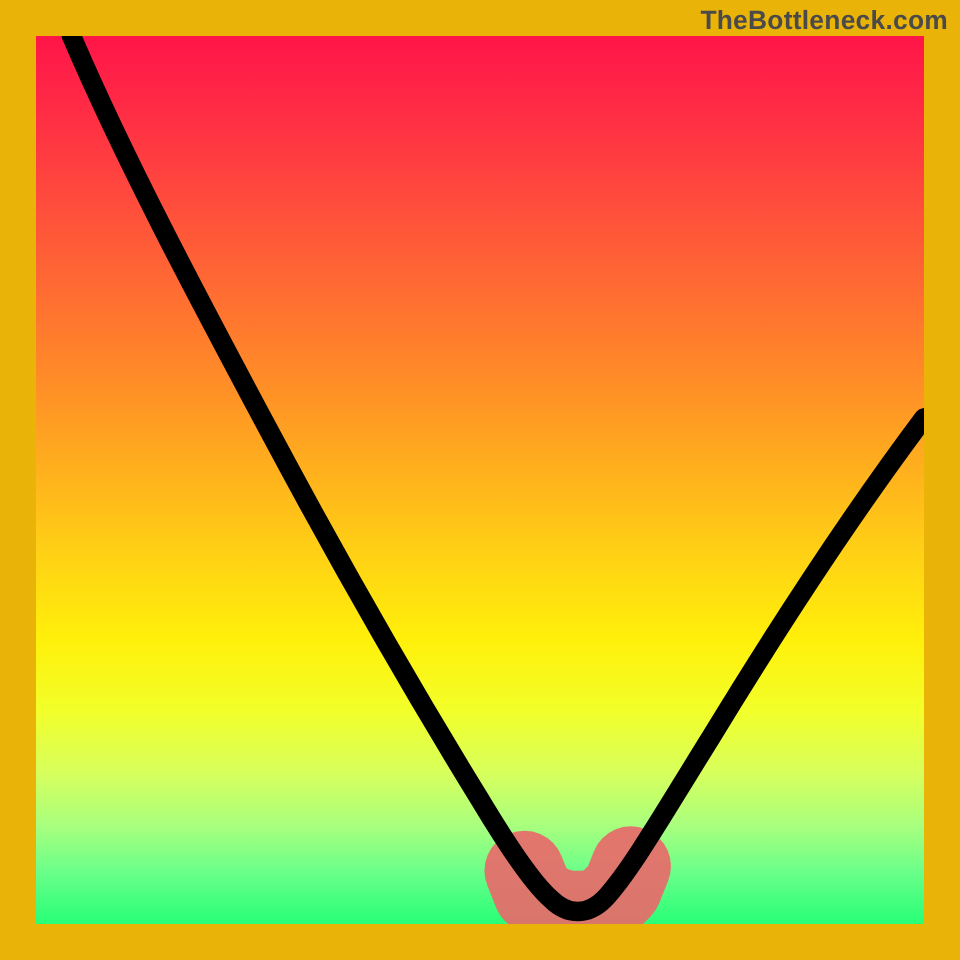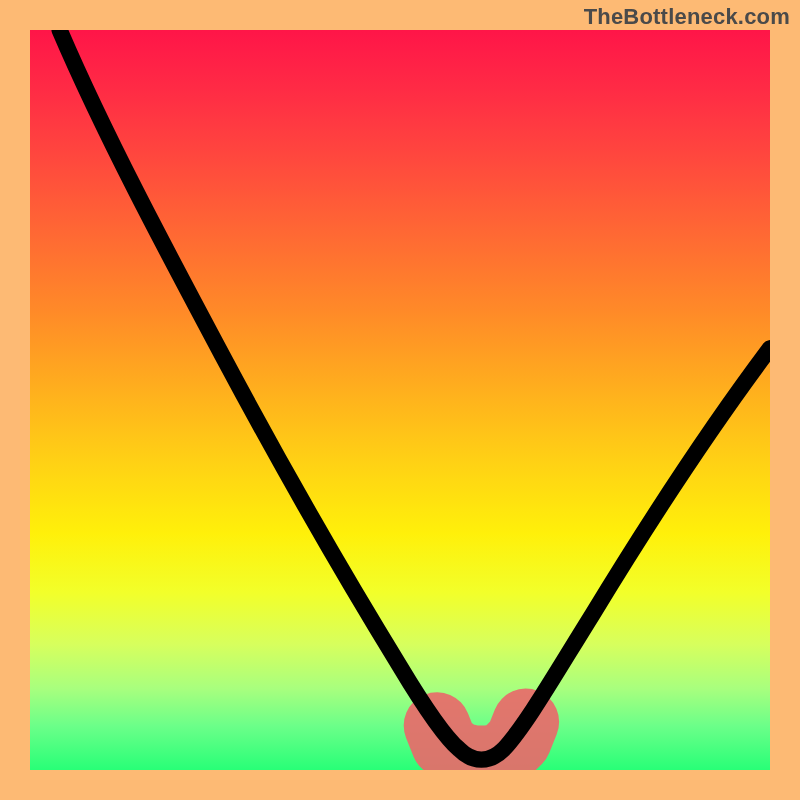--- a/index.html
+++ b/index.html
@@ -8,21 +8,21 @@
     width: 800px;
     height: 800px;
     background: #000;
     overflow: hidden;
     font-family: Arial, Helvetica, sans-serif;
   }
   .frame {
     position: relative;
     width: 800px;
     height: 800px;
-    background: #fdba74;
+    background: #eab308;
   }
   .watermark {
     position: absolute;
     top: 4px;
     right: 10px;
     color: #4a4a4a;
     font-size: 22px;
     font-weight: 600;
     letter-spacing: 0.2px;
     z-index: 50;

